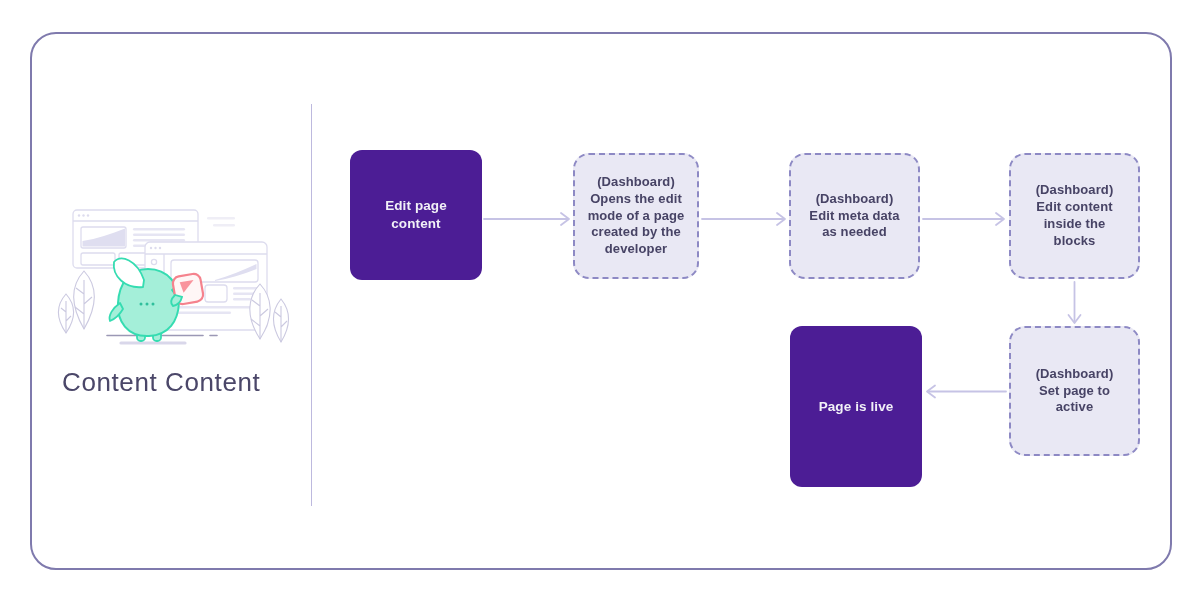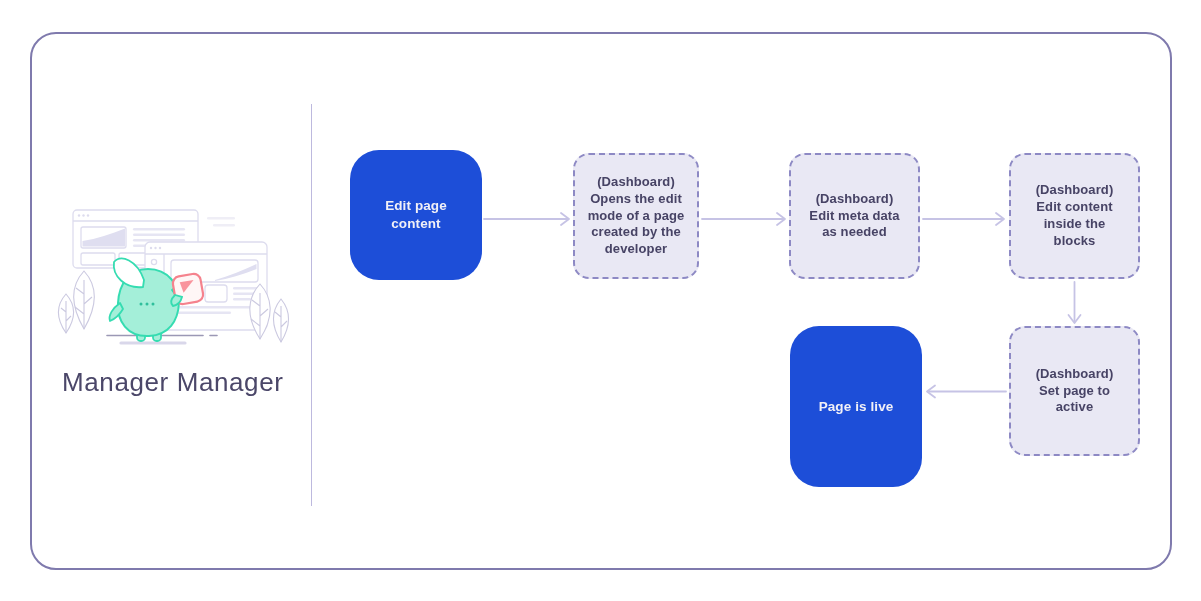--- a/index.html
+++ b/index.html
@@ -55,23 +55,23 @@
     justify-content: center;
     text-align: center;
     white-space: pre-line;
     box-sizing: border-box;
     font-size: 13px;
     font-weight: 700;
     line-height: 1.3;
     letter-spacing: 0.1px;
   }
   .node.solid {
-    background: #1d4ed8;
+    background: #4c1d95;
     color: #F1F0F7;
-    border-radius: 29px;
+    border-radius: 12px;
   }
   .node.dashed {
     background: #E9E8F4;
     color: #474365;
     border: 2px dashed #8D89C4;
     border-radius: 16px;
   }
   .arrows {
     position: absolute;
     left: 0;
@@ -172,21 +172,21 @@
           <circle cx="96" cy="104" r="1.5"></circle>
       </g>
       <g transform="rotate(-10 131 89)">
         <rect x="117" y="75" width="28" height="28" rx="7" fill="#FFF6F6" stroke="#F5828D" stroke-width="2.2"></rect>
         <path d="M124 81 L138 81 L126 92 Z" fill="#F9939C"></path>
       </g>
       <path d="M118 95 C 114 99, 113 103, 116 106 C 121 105, 124 101, 125 97 Z" fill="#A4EFD9" stroke="#35DCB1" stroke-width="1.8"></path>
     </g>
   </svg>
 
-  <div class="panel-title">Manager Manager</div>
+  <div class="panel-title">Content Content</div>
 
   <div class="divider"></div>
 
   <div class="node solid" style="left:318px; top:116px; width:132px; height:130px; font-size:13.5px;">Edit page
 content</div>
 
   <div class="node dashed" style="left:541px; top:119px; width:126px; height:126px;">(Dashboard)
 Opens the edit
 mode of a page
 created by the

